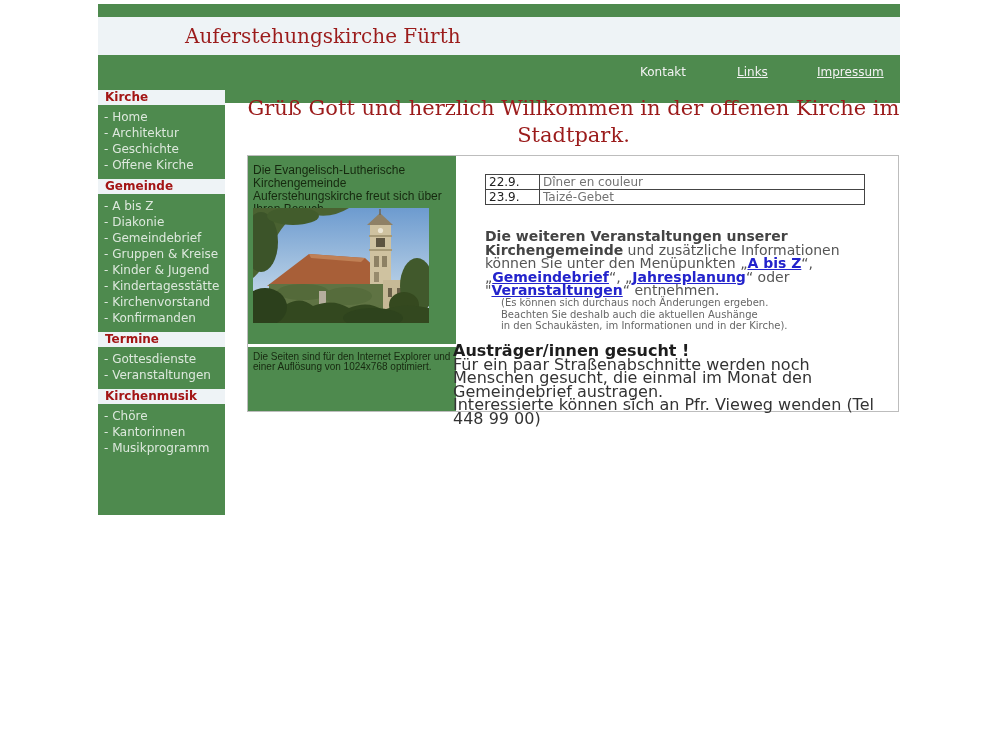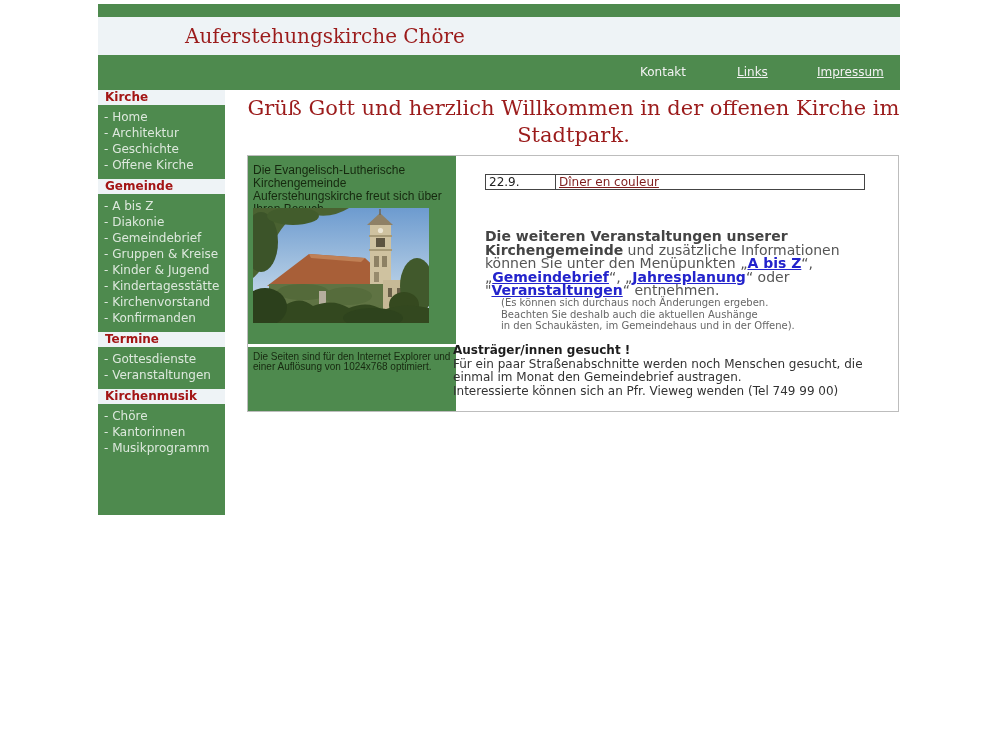--- a/index.html
+++ b/index.html
@@ -5,21 +5,21 @@
   html,body{margin:0;padding:0;background:#ffffff;}
   .screen{position:relative;width:1000px;height:750px;background:#ffffff;overflow:hidden;
           font-family:"DejaVu Sans",sans-serif;}
   .abs{position:absolute;}
 
   
   .top-bar{left:98px;top:4px;width:802px;height:13px;background:#4e8a4e;}
   .title-band{left:98px;top:17px;width:802px;height:38px;background:#eef3f6;}
   .site-title{margin-left:87px;line-height:38px;font-family:"DejaVu Serif",serif;
               font-size:20px;color:#9b1b1b;}
-  .nav-band{left:98px;top:55px;width:802px;height:35px;background:#4e8a4e;}
+  .nav-band{left:98px;top:55px;width:802px;height:48px;background:#4e8a4e;}
   .nav-link{position:absolute;top:10px;font-size:12px;color:#f2f2f2;text-decoration:none;cursor:pointer;}
   .nav-link.u{text-decoration:underline;}
   .nav-kontakt{left:542px;} .nav-links{left:639px;text-align:right;} .nav-impressum{left:719px;text-align:right;}
 
   
   .sidebar{left:98px;top:90px;width:127px;height:425px;background:#4e8a4e;}
   .s-head{background:#eef3f6;color:#a31515;font-weight:bold;font-size:12px;
           line-height:15px;height:15px;padding-left:7px;margin:0 0 4px 0;}
   .s-head + .s-item ~ .s-head{margin-top:6px;}
   .s-head.nf{margin-top:6px;}
@@ -35,44 +35,44 @@
   .gbox1{position:absolute;left:0;top:0;width:208px;height:188px;background:#4e8a4e;}
   .gtext{padding:8px 2px 0 5px;font-family:"Liberation Sans",sans-serif;
          font-size:12px;line-height:13px;color:#16290f;}
   .photo{position:absolute;left:5px;top:52px;width:176px;height:115px;display:block;}
   .gbox2{position:absolute;left:0;top:191px;width:208px;height:64px;background:#4e8a4e;}
   .gtext2{padding:5px 3px 0 5px;font-family:"Liberation Sans",sans-serif;
           font-size:10px;line-height:10px;color:#16290f;}
 
   .events{position:absolute;left:237px;top:18px;width:380px;border-collapse:collapse;
           font-size:12px;color:#222;table-layout:fixed;}
-  .events td{border:1px solid #444;padding:0 16px 0 3px;height:14px;line-height:14px;overflow:hidden;}
+  .events td{border:1px solid #444;padding:0 0 0 3px;height:14px;line-height:14px;overflow:hidden;}
   .events .ed{width:50px;}
-  .events a{color:#7f1d1d;text-decoration:underline;cursor:pointer;}
+  .events a{color:#737373;cursor:pointer;}
 
   .menu-p{position:absolute;left:237px;top:74px;width:358px;font-size:14px;
           line-height:13.5px;color:#555;}
   .menu-p b{color:#444;}
   .menu-p a{color:#2323cc;font-weight:bold;text-decoration:underline;cursor:pointer;}
 
   .note-small{position:absolute;left:253px;top:141px;font-size:10px;line-height:11.5px;color:#666;}
 
-  .ad{position:absolute;left:205px;top:188px;width:438px;font-size:12px;
+  .ad{position:absolute;left:205px;top:188px;width:438px;font-size:16px;
       line-height:13.6px;color:#333;}
   .ad-title{font-weight:bold;color:#1d1d1d;}
 </style>
 </head>
 <body>
 
 <div class="screen">
 
   <div class="abs top-bar"></div>
 
   <div class="abs title-band">
-    <div class="site-title">Auferstehungskirche Chöre</div>
+    <div class="site-title">Auferstehungskirche Fürth</div>
   </div>
 
   <div class="abs nav-band">
     <a class="nav-link nav-kontakt">Kontakt</a>
     <a class="nav-link u nav-links">Links</a>
     <a class="nav-link u nav-impressum">Impressum</a>
   </div>
 
   <div class="abs heading">Grüß Gott und herzlich Willkommen in der offenen Kirche im Stadtpark.</div>
 
@@ -158,31 +158,35 @@
     <div class="gbox2">
       <div class="gtext2">Die Seiten sind für den Internet Explorer und einer Auflösung von 1024x768 optimiert.</div>
     </div>
 
     <table class="events">
       <tbody>
           <tr>
         <td class="ed">22.9.</td>
         <td class="et"><a>Dîner en couleur</a><span></span></td>
       </tr>
+      <tr>
+        <td class="ed">23.9.</td>
+        <td class="et"><a>Taizé-Gebet</a><span></span></td>
+      </tr>
     </tbody>
       </table>
 
     <div class="menu-p"><b>Die weiteren Veranstaltungen unserer Kirchengemeinde</b><span> und zusätzliche Informationen können Sie unter den Menüpunkten „</span><a>A bis Z</a><span>“, „</span><a>Gemeindebrief</a><span>“, „</span><a>Jahresplanung</a><span>“ oder "</span><a>Veranstaltungen</a><span>“ entnehmen.</span></div>
 
     <div class="note-small">
       <div>(Es können sich durchaus noch Änderungen ergeben.</div>
       <div>Beachten Sie deshalb auch die aktuellen Aushänge</div>
-      <div>in den Schaukästen, im Gemeindehaus und in der Offene).</div>
+      <div>in den Schaukästen, im Informationen und in der Kirche).</div>
     </div>
 
     <div class="ad">
       <div class="ad-title">Austräger/innen gesucht !</div>
       <div>Für ein paar Straßenabschnitte werden noch Menschen gesucht, die einmal im Monat den Gemeindebrief austragen.</div>
-      <div>Interessierte können sich an Pfr. Vieweg wenden (Tel 749 99 00)</div>
+      <div>Interessierte können sich an Pfr. Vieweg wenden (Tel 448 99 00)</div>
     </div>
 
   </div>
 </div>
 
 </body></html>

